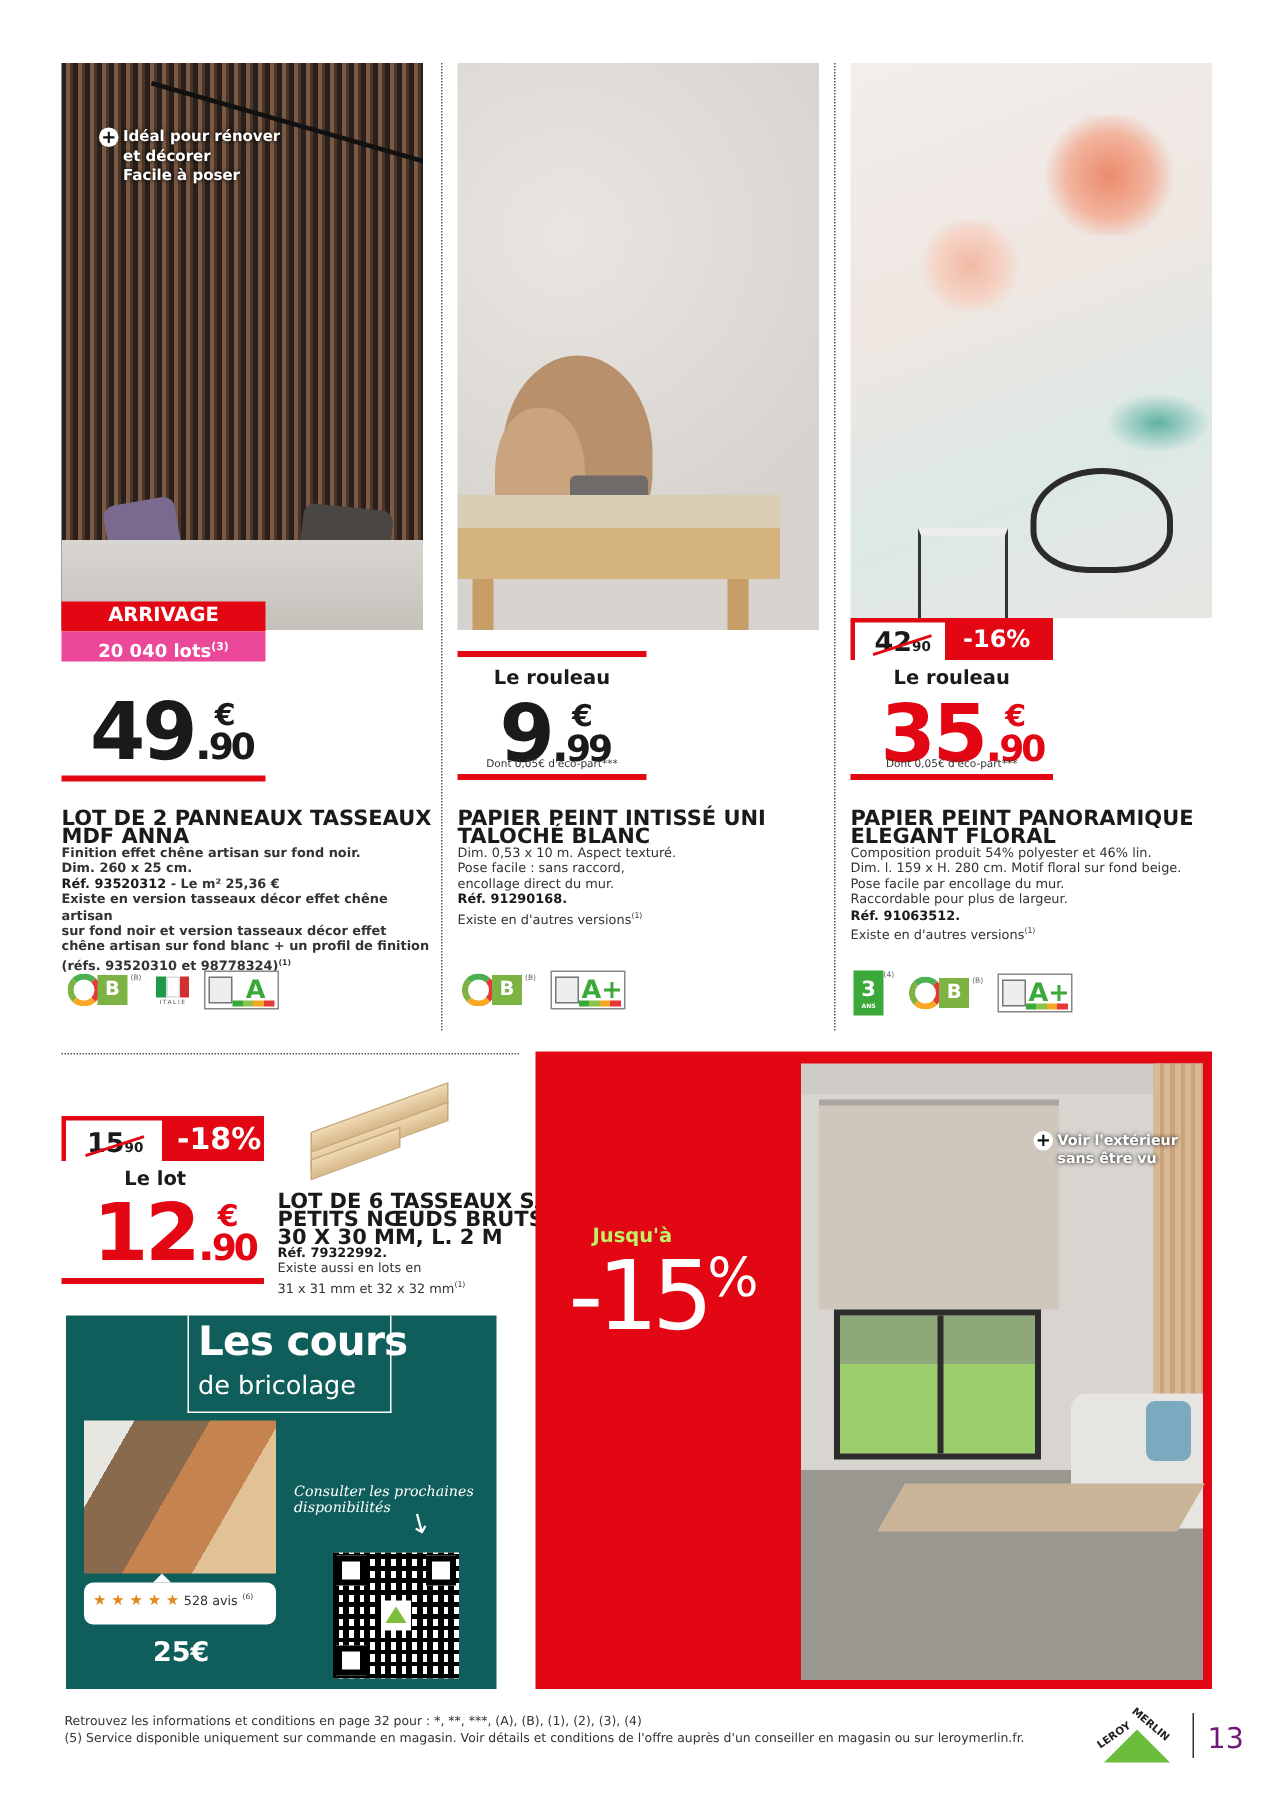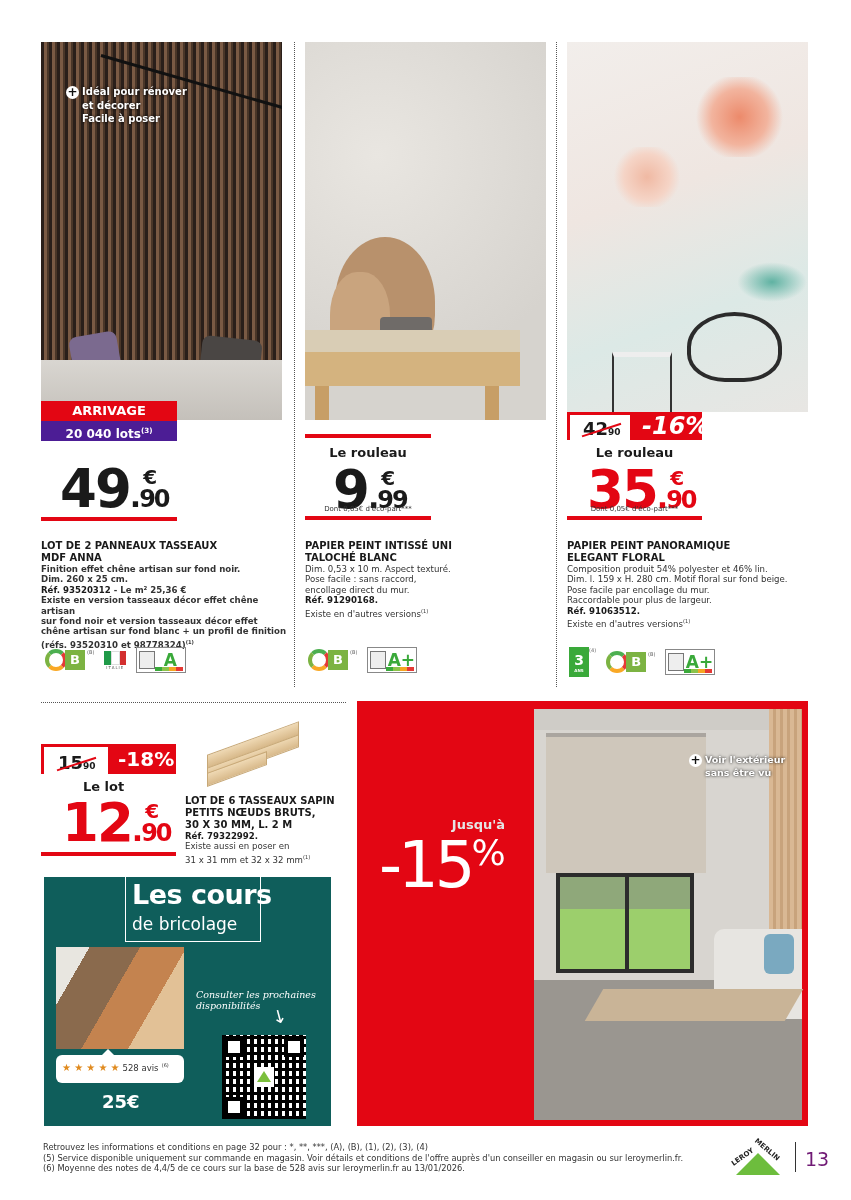--- a/index.html
+++ b/index.html
@@ -50,21 +50,21 @@
   .price .cur { position:absolute; left:4px; top:-20px; font-size:20px; }
   .price .dot { font-size: 30px; }
 
   .old { position:absolute; font-weight:bold; color:#1a1a1a; }
   .old .strike { position:absolute; left:-2px; top:50%; width:110%; height:2px; background:#e30613; transform:rotate(-18deg); }
   .pct { position:absolute; color:#fff; font-weight:bold; text-align:center; }
 
   .label { position:absolute; font-weight:bold; font-size: 13px; text-align:center; }
   .eco { position:absolute; font-size: 7px; color:#333; text-align:center; }
 
-  .title { position:absolute; font-weight:bold; font-size: 10px; line-height: 12px; }
+  .title { position:absolute; font-weight:bold; font-size: 14px; line-height: 12px; }
   .desc { position:absolute; font-size: 8.6px; line-height: 10.4px; color:#333; }
   .desc b { color:#1a1a1a; }
   sup { font-size: 60%; }
 
   
   .badge-row { position:absolute; display:flex; align-items:center; gap:10px; }
   .repair { display:flex; align-items:center; }
   .repair .ring { width:22px; height:22px; border-radius:50%; border:4px solid; border-color:#4caf50 #e53935 #f9a825 #7cb342; background:#fff; }
   .repair .grade { width:20px; height:20px; background:#7cb342; color:#fff; font-weight:bold; font-size:13px; text-align:center; line-height:20px; margin-left:-2px; }
   .repair .ref { font-size:5px; color:#666; align-self:flex-start; margin-left:2px; }
@@ -113,21 +113,21 @@
   .promo { position:absolute; left:357px; top:701px; width:451px; height:425px; background:#e30613; }
   .promo .photo { position:absolute; left:177px; top:8px; width:268px; height:411px;
      background: linear-gradient(180deg,#cfccc7 0 5%,#d8d5d0 5% 66%,#9a9690 66%); }
   .promo .blind { position:absolute; left:12px; top:24px; width:160px; height:140px; background:#cfc7bb; border-top:4px solid #aaa59f; }
   .promo .window { position:absolute; left:22px; top:164px; width:138px; height:100px; border:4px solid #2c2c2c; background: linear-gradient(180deg,#8fa87a 0 35%,#9ccf6c 35%); }
   .promo .window:after { content:""; position:absolute; left:65px; top:0; width:4px; height:100%; background:#2c2c2c; }
   .promo .wood { position:absolute; left:235px; top:0; width:33px; height:250px; background: repeating-linear-gradient(90deg,#d9b894 0 4px,#c8a37c 4px 7px); }
   .promo .sofa { position:absolute; left:180px; top:220px; width:88px; height:90px; background:#e7e5e1; border-radius:10px 0 0 0; }
   .promo .pillow { position:absolute; left:230px; top:225px; width:30px; height:40px; background:#7aa9c0; border-radius:6px; }
   .promo .table { position:absolute; left:60px; top:280px; width:200px; height:32px; background:#c9b497; transform:skewX(-30deg); }
-  .promo .jusqu { position:absolute; left:38px; top:116px; width:110px; text-align:right; color:#e5e5e5; font-weight:bold; font-size:13px; }
+  .promo .jusqu { position:absolute; left:38px; top:116px; width:110px; text-align:left; color:#bef264; font-weight:bold; font-size:13px; }
   .promo .big { position:absolute; left:22px; top:132px; color:#fff; font-weight:normal; font-size:64px; letter-spacing:-4px; line-height:1; }
   .promo .big sup { font-size:36px; letter-spacing:0; vertical-align: top; position:relative; top:2px; }
   .promo .txt { position:absolute; left:16px; top:202px; width:145px; text-align:center; color:#fff; font-weight:bold; font-size:16.5px; line-height:23px; }
   .promo .callout2 { position:absolute; left:332px; top:53px; font-size:9.5px; line-height:12px; }
 
   .footer { position:absolute; left:43px; top:1142px; font-size:8.3px; line-height:10.5px; color:#333; }
   .logo-lm { position:absolute; left:730px; top:1137px; width:56px; height:42px; }
   .logo-lm .tri { position:absolute; left:6px; top:16px; border-left:22px solid transparent; border-right:22px solid transparent; border-bottom:22px solid #6dbd3d; }
   .logo-lm .lt { position:absolute; left:0; top:0; font-size:7px; font-weight:bold; color:#222; transform:rotate(-35deg); transform-origin: left top; top:24px; }
   .logo-lm .rt { position:absolute; left:28px; top:0; font-size:7px; font-weight:bold; color:#222; transform:rotate(40deg); transform-origin:left top; }
@@ -146,21 +146,21 @@
   <div class="pillow1"></div>
     <div class="pillow2"></div>
   <div class="sofa"></div>
   <div class="callout" style="left:25px; top:43px;">
     <div><span class="plus">+</span><span>Idéal pour rénover</span></div>
     <div style="padding-left:16px">et décorer</div>
     <div style="padding-left:16px">Facile à poser</div>
   </div>
 </div>
 <div class="banner bg-red" style="left:41px; top:401px; width:136px; height:20px; font-size:13px; line-height:20px;">ARRIVAGE</div>
-<div class="banner" style="left:41px; top:421px; width:136px; height:20px; background:#4c1d95; font-size:12px; line-height:20px;"><span>20 040 lots</span><sup>(3)</sup></div>
+<div class="banner" style="left:41px; top:421px; width:136px; height:20px; background:#ec4899; font-size:12px; line-height:20px;"><span>20 040 lots</span><sup>(3)</sup></div>
 <div class="price" style="left:60px; top:462px;">
   <span class="int">49</span><span class="dot">.</span><span class="dec"><span class="cur">€</span><span>90</span></span>
 </div>
 <div class="red-line" style="left:41px; top:517px; width:136px;"></div>
 <div class="title" style="left:41px; top:540px;">
   <div>LOT DE 2 PANNEAUX TASSEAUX</div>
     <div>MDF ANNA</div>
 </div>
 <div class="desc" style="left:41px; top:564px; width:250px;font-weight:bold;">
   <div>Finition effet chêne artisan sur fond noir.</div>
@@ -237,21 +237,21 @@
     <div class="flower2"></div>
     <div class="leaf"></div>
   <div class="sidet"></div>
     <div class="chair"></div>
 </div>
 <div class="bg-red abs" style="left:567px; top:412px; width:135px; height:28px;"></div>
 <div class="abs" style="left:570px; top:415px; width:60px; height:25px; background:#fff;"></div>
 <div class="old" style="left:583px; top:418px; font-size:18px;">
   <span>42</span><span style="font-size:9px">90</span><span class="strike"></span>
 </div>
-<div class="pct" style="left:642px; top:412px; font-size:24px; line-height:28px;font-style:italic;">-16%</div>
+<div class="pct" style="left:642px; top:412px; font-size:16px; line-height:28px;">-16%</div>
 <div class="label" style="left:567px; top:445px; width:135px;">Le rouleau</div>
 <div class="price red" style="left:587px; top:463px;">
   <span class="int">35</span><span class="dot">.</span><span class="dec"><span class="cur">€</span><span>90</span></span>
 </div>
 <div class="eco" style="left:567px; top:505px; width:135px;">Dont 0,05€ d'éco-part***</div>
 <div class="red-line" style="left:567px; top:516px; width:135px;"></div>
 <div class="title" style="left:567px; top:540px;">
   <div>PAPIER PEINT PANORAMIQUE</div>
     <div>ELEGANT FLORAL</div>
 </div>
@@ -296,21 +296,21 @@
   <div class="b" style="left:0; top:16px; width:92px;"></div>
   <div class="b" style="left:0; top:40px; width:60px;"></div>
 </div>
 <div class="title" style="left:185px; top:795px;">
   <div>LOT DE 6 TASSEAUX SAPIN</div>
     <div>PETITS NŒUDS BRUTS,</div>
     <div>30 X 30 MM, L. 2 M</div>
 </div>
 <div class="desc" style="left:185px; top:831px; width:160px;">
   <div><b>Réf. 79322992.</b></div>
-  <div>Existe aussi en poser en</div>
+  <div>Existe aussi en lots en</div>
   <div><span>31 x 31 mm et 32 x 32 mm</span><sup>(1)</sup></div>
 </div>
 
 <div class="cours">
   <div class="frame"></div>
   <div class="h1">Les cours</div>
   <div class="h2">de bricolage</div>
   <div class="photo"></div>
   <div class="tip"></div>
   <div class="reviews">
@@ -343,21 +343,20 @@
   </div>
   <div class="callout callout2">
     <div><span class="plus">+</span><span>Voir l'extérieur</span></div>
     <div style="padding-left:16px">sans être vu</div>
   </div>
 </div>
 
 <div class="footer">
   <div>Retrouvez les informations et conditions en page 32 pour : *, **, ***, (A), (B), (1), (2), (3), (4)</div>
   <div>(5) Service disponible uniquement sur commande en magasin. Voir détails et conditions de l'offre auprès d'un conseiller en magasin ou sur leroymerlin.fr.</div>
-  <div>(6) Moyenne des notes de 4,4/5 de ce cours sur la base de 528 avis sur leroymerlin.fr au 13/01/2026.</div>
 </div>
 <div class="logo-lm">
   <div class="tri"></div>
   <div class="lt">LEROY</div>
   <div class="rt">MERLIN</div>
 </div>
 <div class="pgsep"></div>
 <div class="pgnum">13</div>
 
 </body></html>

